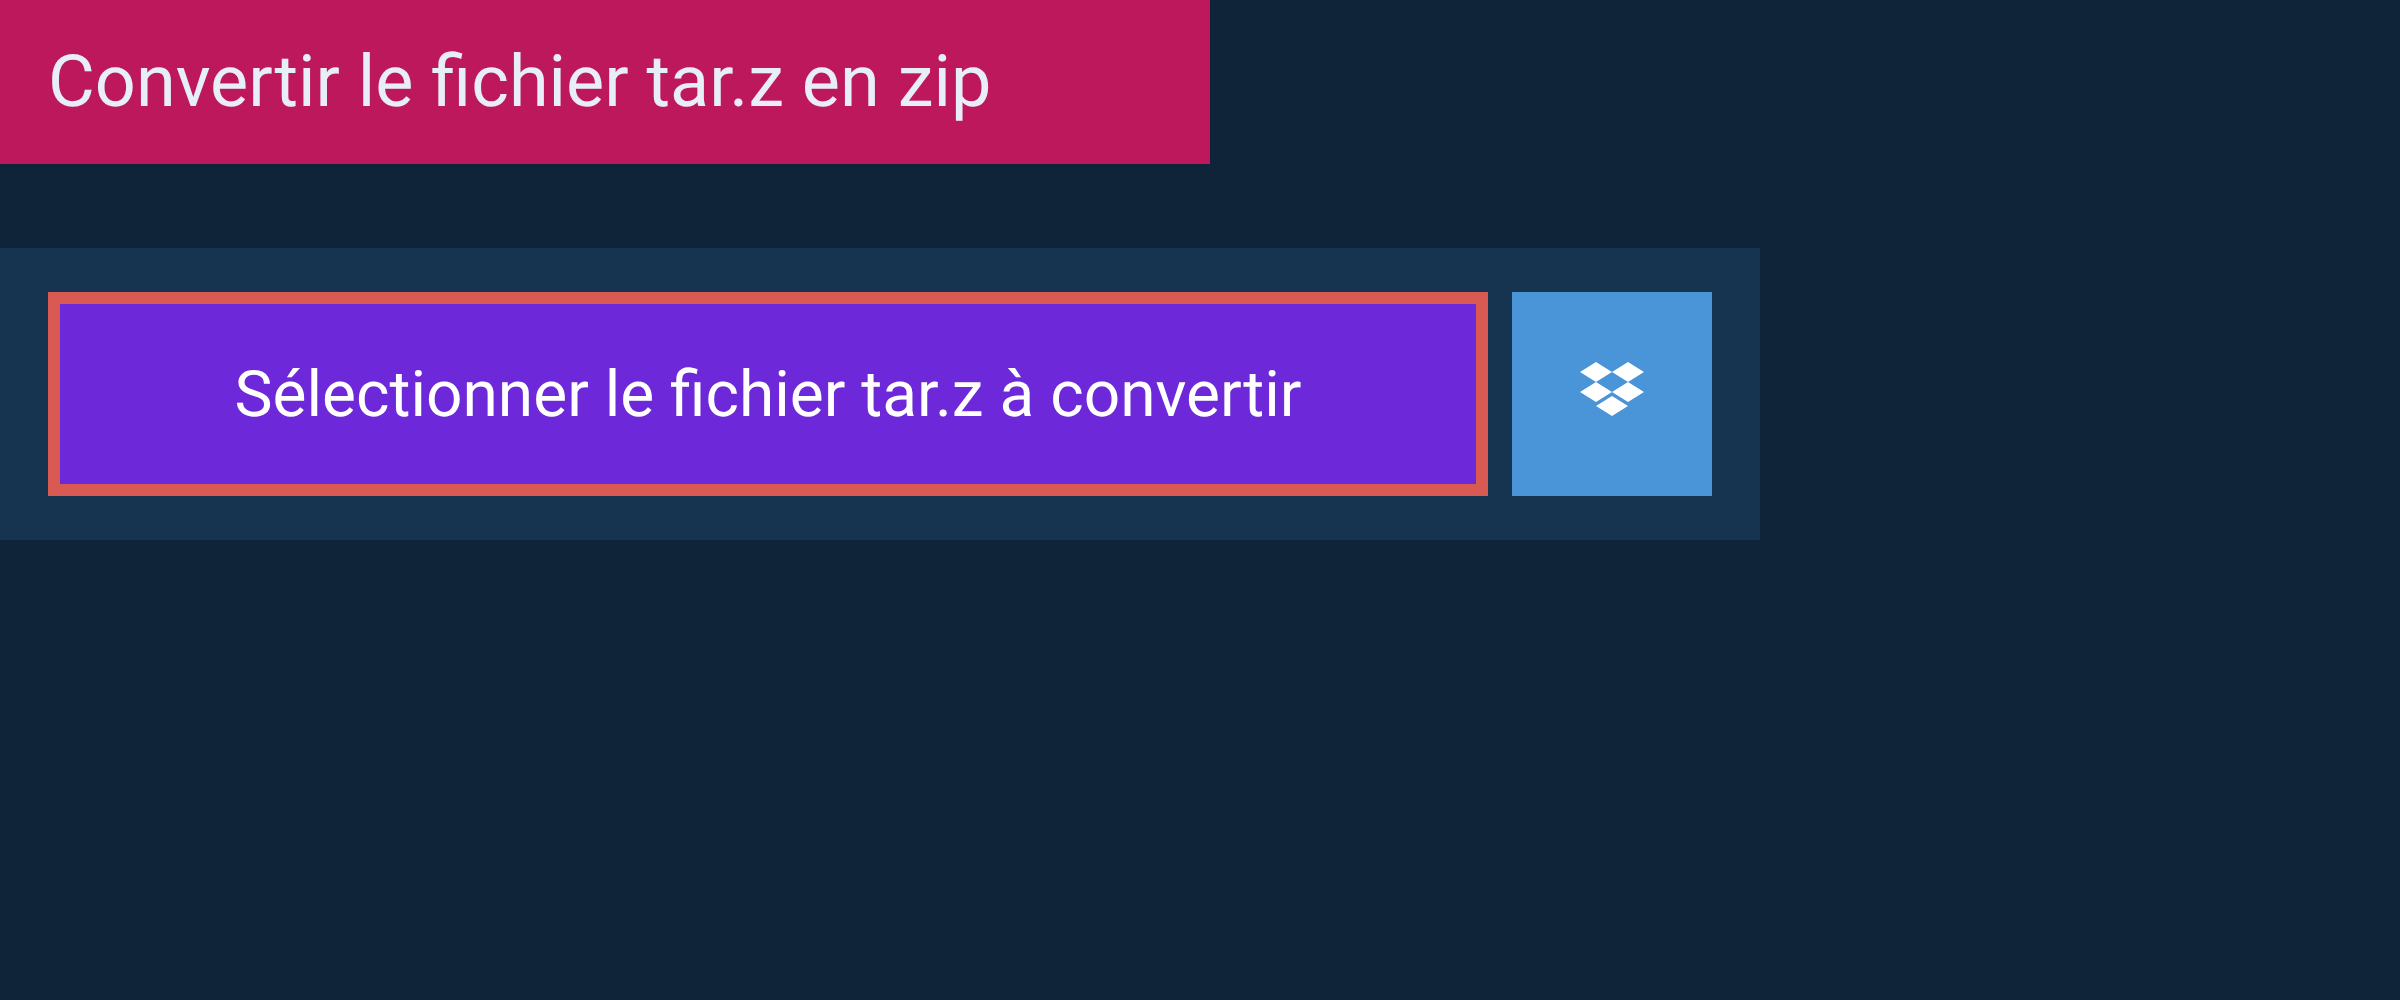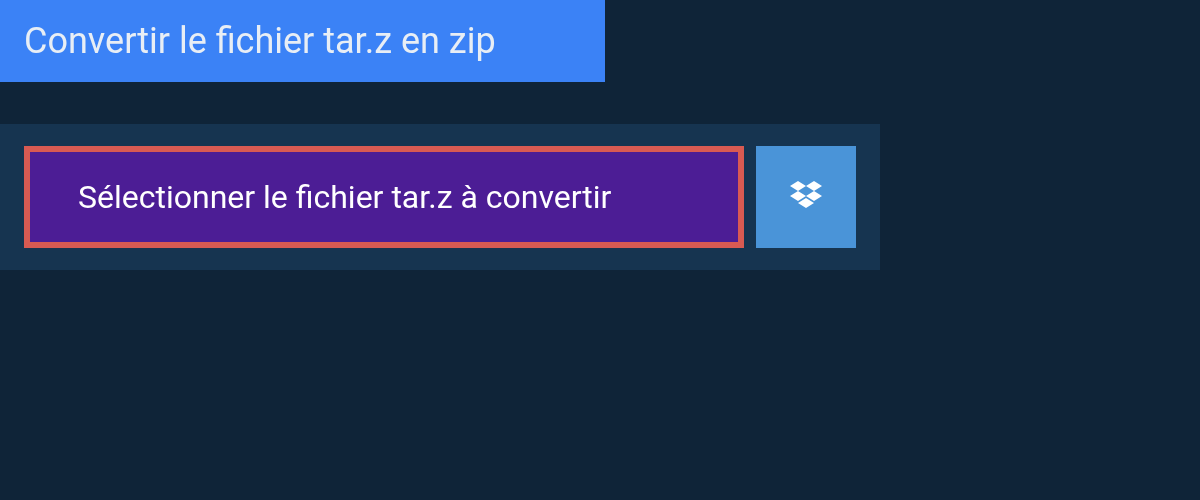--- a/index.html
+++ b/index.html
@@ -8,49 +8,50 @@
       box-sizing: border-box;
     }
     body {
       width: 1200px;
       height: 500px;
       background: #0f2438;
       font-family: -apple-system, BlinkMacSystemFont, "Segoe UI", Roboto, Helvetica, Arial, sans-serif;
       overflow: hidden;
     }
     .header-bar {
-      background: #3b82f6;
+      background: #be185d;
       padding: 20px 24px;
       display: inline-block;
       min-width: 605px;
     }
     .page-title {
       color: #e8eef5;
       font-size: 36px;
       font-weight: 400;
     }
     .button-panel {
       background: #163450;
       margin-top: 42px;
       padding: 22px 24px;
       display: inline-flex;
       gap: 12px;
       align-items: stretch;
     }
     .select-file-button {
-      background: #4c1d95;
+      background: #6d28d9;
       border: 6px solid #d85a52;
       color: #ffffff;
       font-size: 32px;
       font-weight: 400;
       padding: 26px 48px;
       cursor: pointer;
       font-family: inherit;
       display: flex;
       align-items: center;
+      justify-content: center;
       min-width: 720px;
     }
     .dropbox-button {
       background: #4a94d8;
       border: none;
       color: #ffffff;
       cursor: pointer;
       padding: 0 30px;
       display: flex;
       align-items: center;

